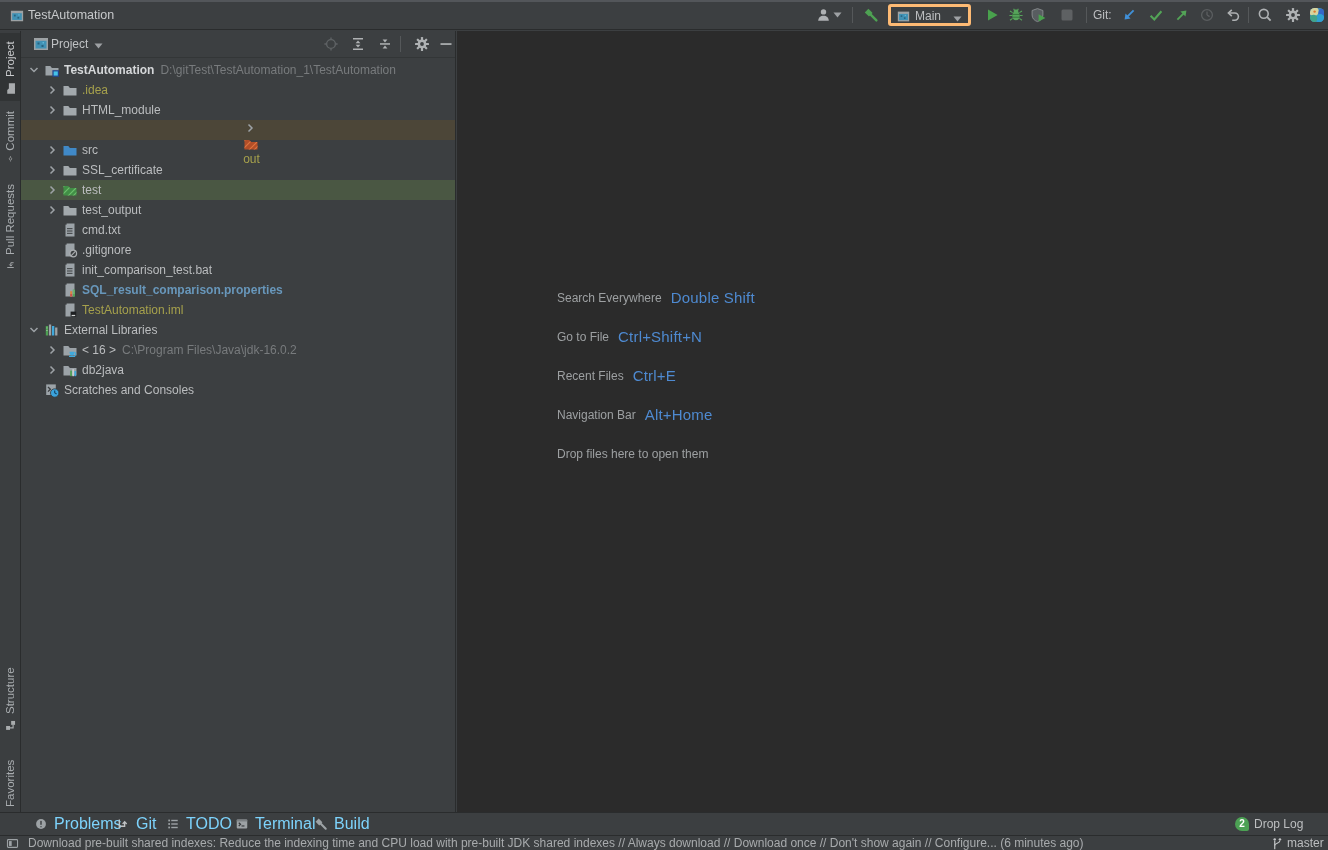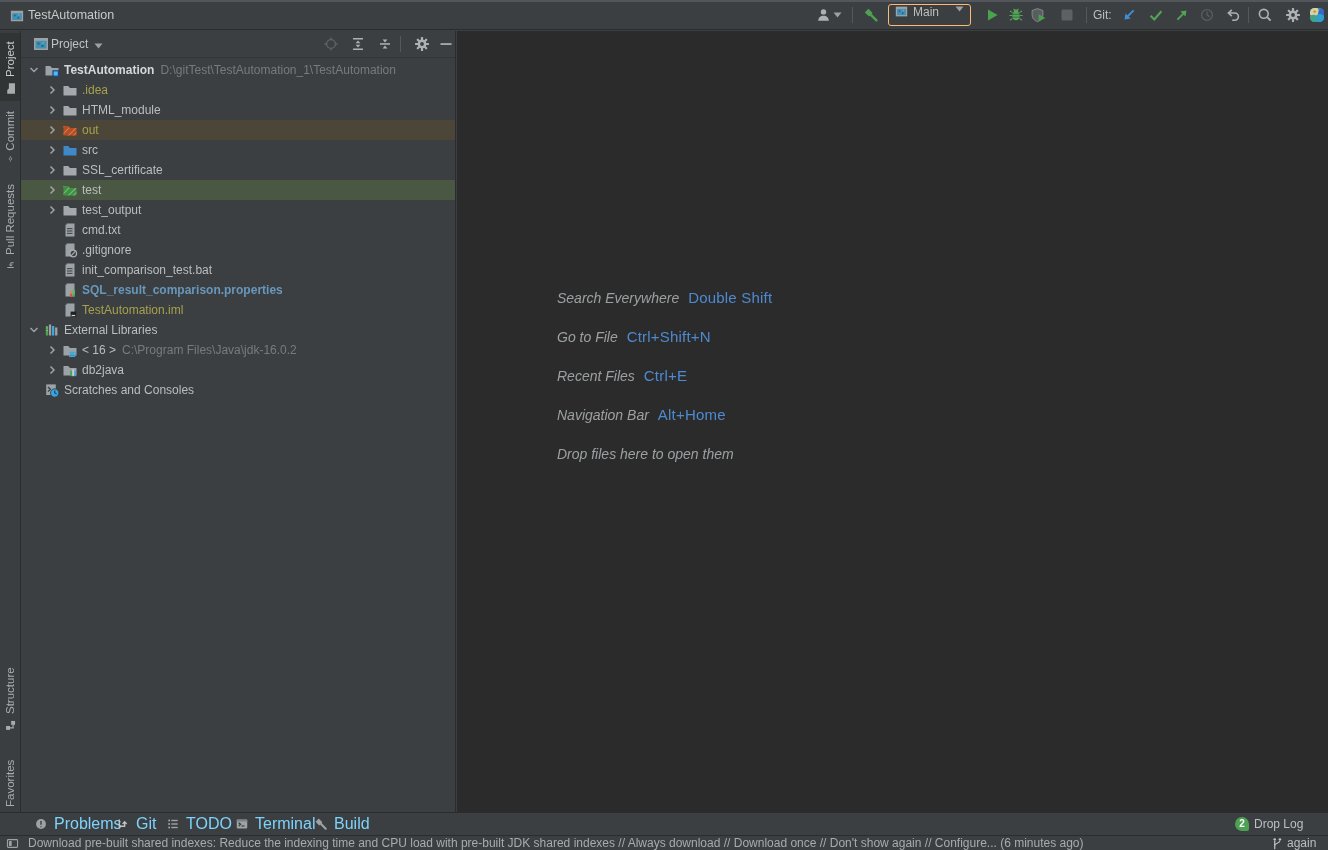--- a/index.html
+++ b/index.html
@@ -19,22 +19,22 @@
     background:var(--panel-bg); border-bottom:1px solid var(--border);
   }
   .titlebar .top-edge { position:absolute; left:0; top:0; width:100%; height:2px; background:#53565A; }
   .titlebar .app-icon { position:absolute; left:10px; top:9px; }
   .titlebar .win-title { position:absolute; left:28px; top:0; line-height:30px; font-size:12.5px; color:#C7C9CB; }
 
   .tb-item { position:absolute; top:7px; width:16px; height:16px; }
   .tb-divider { position:absolute; top:7px; width:1px; height:16px; background:#55585A; }
   .tb-label { position:absolute; top:0; line-height:30px; font-size:12px; color:#BCBEC0; }
   .tb-combo {
-    position:absolute; top:4px; height:22px; border:1px solid #fdba74; border-radius:3px;
-    display:flex; align-items:flex-start; padding:0 6px;
+    position:absolute; top:4px; height:22px; border:3px solid #fdba74; border-radius:3px;
+    display:flex; align-items:flex-end; padding:0 6px;
   }
   .tb-combo .combo-label { font-size:12px; color:#BCBEC0; margin-left:5px; }
   .tb-combo .combo-caret { margin-left:auto; }
 
   .tb-user-icon{left:816px} .tb-user-caret-icon{left:833px;width:9px;top:11px;height:8px}
   .tb-divider-1{left:852px}
   .tb-build-hammer-icon{left:863px;color:#4EA153}
   .tb-run-config-combo{left:888px;width:83px}
   .tb-run-icon{left:984px} .tb-debug-icon{left:1008px} .tb-coverage-icon{left:1030px} .tb-stop-icon{left:1059px}
   .tb-divider-2{left:1086px}
@@ -77,34 +77,34 @@
   .ph-gear{left:393px} .ph-hide{left:417px}
 
   .tree { position:absolute; left:0; top:29px; width:434px; }
   .tree-row { position:relative; height:20px; display:flex; align-items:center; font-size:12px; color:var(--text); }
   .tree-row.lvl0 { padding-left:5px; }
   .tree-row.lvl1 { padding-left:23px; }
   .tree-row .chev { width:16px; height:16px; flex:0 0 16px; }
   .tree-row .node-icon { width:16px; height:16px; flex:0 0 16px; margin-left:2px; }
   .tree-row .lbl { margin-left:4px; white-space:nowrap; }
   .tree-row .note { margin-left:6px; white-space:nowrap; color:var(--muted); }
-  .tree-row.row-excluded { background:var(--excluded-row); }
+  .tree-row.row-excluded { background:var(--excluded-row);flex-direction:column; }
   .tree-row.row-test { background:var(--test-row); }
   .lbl.st-root { font-weight:bold; color:#D5D7D9; }
   .lbl.st-olive { color:var(--olive); }
   .lbl.st-blue { color:var(--modified-blue);font-weight:bold; }
 
   
   .editor {
     position:absolute; left:457px; top:31px; width:871px; height:781px;
     background:var(--editor-bg);
   }
   .shortcuts { position:absolute; left:100px; top:247px; }
   .shortcut-row { height:39px; display:flex; align-items:center; }
-  .shortcut-row .sc-label { font-size:14px; color:var(--shortcut-label);font-style:italic; }
+  .shortcut-row .sc-label { font-size:12px; color:var(--shortcut-label); }
   .shortcut-row .sc-key { font-size:15px; letter-spacing:0.2px; color:var(--shortcut-blue); margin-left:9px; }
 
   
   .bottombar {
     position:absolute; left:0; top:812px; width:1328px; height:23px;
     background:var(--panel-bg); border-top:1px solid var(--border);
   }
   .bb-item { position:absolute; top:0; height:22px; display:flex; align-items:center; gap:6px; }
   .bb-item .bb-label { font-size:16px; color:#7dd3fc; }
   .bb-problems{left:34px} .bb-git{left:116px} .bb-todo{left:166px} .bb-terminal{left:235px} .bb-build{left:314px}
@@ -774,16 +774,16 @@
   </footer>
 
   <footer class="statusbar">
     <svg class="switcher" width="13" height="13">
         <use href="#i-switcher"></use>
       </svg>
     <span class="status-msg">Download pre-built shared indexes: Reduce the indexing time and CPU load with pre-built JDK shared indexes // Always download // Download once // Don't show again // Configure... (6 minutes ago)</span>
     <svg class="branch" width="13" height="13">
         <use href="#i-branch"></use>
       </svg>
-    <span class="branch-name">again</span>
+    <span class="branch-name">master</span>
   </footer>
 
 </div>
 
 </body></html>

